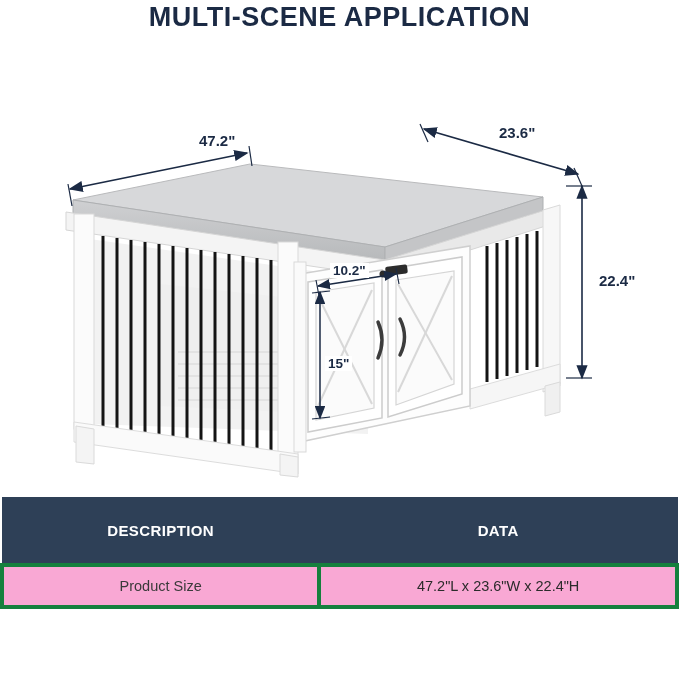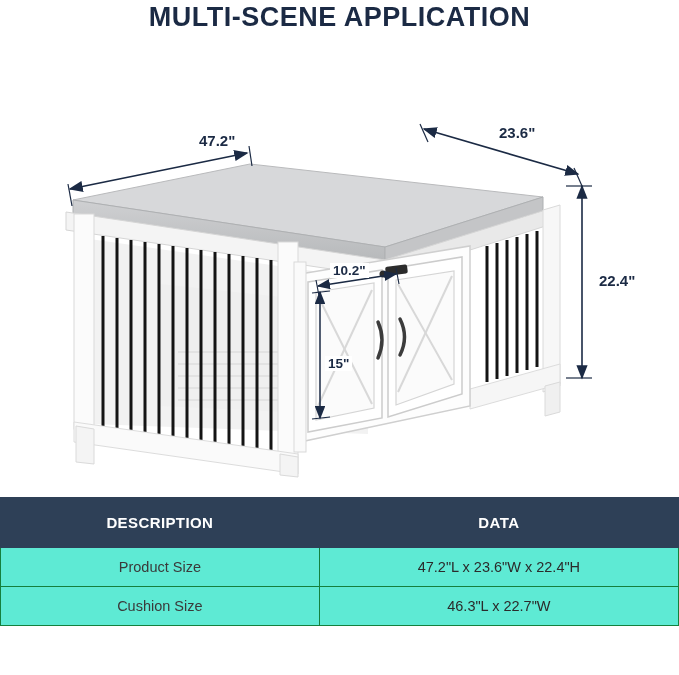--- a/index.html
+++ b/index.html
@@ -65,31 +65,31 @@
     border-collapse: collapse;
     width: 679px;
     table-layout: fixed;
   }
   table.spec th {
     background: #2e4057;
     color: #ffffff;
     font-size: 15px;
     font-weight: bold;
     letter-spacing: 0.4px;
-    padding: 16px 0;
+    padding: 24px 0;
     text-align: center;
     border: 1px solid #2e4057;
   }
   table.spec td {
     font-size: 14.5px;
     color: #2b2b2b;
     padding: 11px 0;
     text-align: center;
-    border: 1px solid #15803d;
-    background: #5eead4;
+    border: 4px solid #15803d;
+    background: #f9a8d4;
   }
   table.spec tr td:first-child {
     color: #3a3a3a;
   }
   .col-a { width: 47%; }
   .col-b { width: 53%; margin-top: 20px; }
 </style>
 </head>
 <body>
 
@@ -226,19 +226,15 @@
       <tr>
         <th class="col-a">DESCRIPTION</th>
         <th class="col-b">DATA</th>
       </tr>
     </thead>
     <tbody>
       <tr>
         <td>Product Size</td>
         <td>47.2"L x 23.6"W x 22.4"H</td>
       </tr>
-      <tr>
-        <td>Cushion Size</td>
-        <td>46.3"L x 22.7"W</td>
-      </tr>
     </tbody>
   </table>
 </div>
 
 </body></html>

